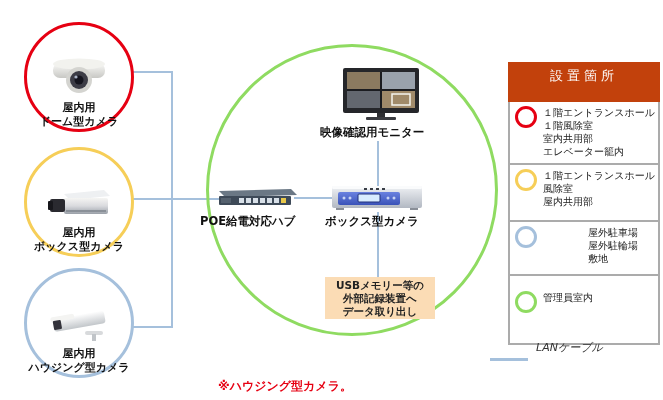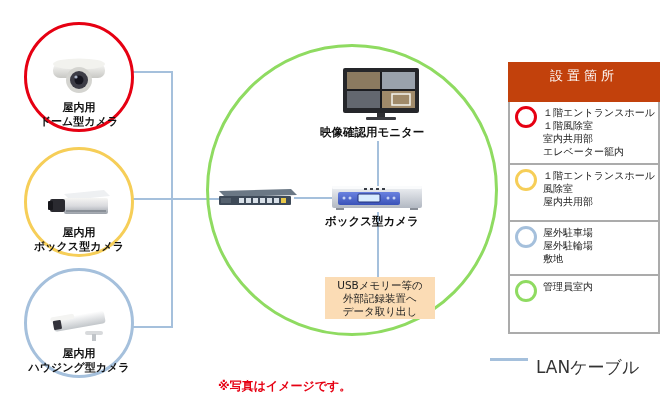--- a/index.html
+++ b/index.html
@@ -28,21 +28,21 @@
     position:absolute;left:206px;top:44px;width:286px;height:286px;
     border:3px solid #8fdb61;border-radius:50%;background:transparent;
   }
   .device-label{
     position:absolute;font-size:11.5px;font-weight:bold;color:#111;
     white-space:nowrap;
   }
   .usb-note{
     position:absolute;left:325px;top:277px;width:110px;height:42px;
     background:#fbdcb5;display:flex;align-items:center;justify-content:center;
-    font-size:10.5px;font-weight:normal;line-height:13px;text-align:center;
+    font-size:10.5px;font-weight:bold;line-height:13px;text-align:center;
     white-space:pre-line;color:#222;
   }
   
   .panel{position:absolute;left:508px;top:62px;width:152px;}
   .panel-header{
     height:40px;background:#c2410c;color:#fff;font-size:13px;
     letter-spacing:4px;text-align:center;line-height:28px;
   }
   .panel-rows{border:2px solid #ababab;border-top:none;background:#fff;}
   .panel-row{
@@ -56,25 +56,25 @@
   }
   .m-red{border:3px solid #e60012;}
   .m-yellow{border:3px solid #f6ce58;}
   .m-blue{border:3px solid #a5c0dc;}
   .m-green{border:3px solid #8fdb61;}
   .row-text{
     font-size:10px;line-height:13px;color:#222;white-space:pre-line;
   }
   .panel-row.r1{min-height:53px;}
   .panel-row.r2{min-height:47px;}
-  .panel-row.r3{min-height:44px;}
-  .panel-row.r4{min-height:48px;}
+  .panel-row.r3{min-height:44px;gap:45px;}
+  .panel-row.r4{min-height:48px;margin-top:11px;}
   
   .lan-line{position:absolute;left:490px;top:358px;width:38px;height:3px;background:#a5c0dc;}
-  .lan-label{position:absolute;left:536px;top:356px;font-size:17px;color:#333;}
+  .lan-label{position:absolute;left:536px;top:340px;font-size:11px;color:#333;font-style:italic;}
   .footnote{
     position:absolute;left:218px;top:378px;font-size:12px;font-weight:bold;
     color:#e60012;white-space:nowrap;
   }
 </style>
 </head>
 <body>
 
 <div class="stage">
 
@@ -167,20 +167,21 @@
     <g fill="#d8e0e8">
       <rect x="28" y="11" width="5" height="5"></rect>
         <rect x="35" y="11" width="5" height="5"></rect>
       <rect x="42" y="11" width="5" height="5"></rect>
         <rect x="49" y="11" width="5" height="5"></rect>
       <rect x="56" y="11" width="5" height="5"></rect>
         <rect x="63" y="11" width="5" height="5"></rect>
     </g>
     <rect x="70" y="11" width="5" height="5" fill="#e8c84a"></rect>
   </svg>
+  <div class="device-label" style="left:200px;top:214px;width:116px;">POE給電対応ハブ</div>
 
   <svg style="position:absolute;left:332px;top:183px;" width="90" height="28" viewBox="0 0 90 28">
     <defs>
       <linearGradient id="recBody" x1="0" y1="0" x2="0" y2="1">
         <stop offset="0" stop-color="#f0f2f5"></stop>
           <stop offset="1" stop-color="#b2b8c2"></stop>
       </linearGradient>
       <linearGradient id="recBlue" x1="0" y1="0" x2="0" y2="1">
         <stop offset="0" stop-color="#6a82e0"></stop>
           <stop offset="1" stop-color="#3a52b8"></stop>
@@ -236,15 +237,15 @@
       <div class="panel-row r4">
         <span class="row-marker m-green"></span>
         <span class="row-text">管理員室内</span>
       </div>
     </div>
   </div>
 
   <div class="lan-line"></div>
   <div class="lan-label">LANケーブル</div>
 
-  <div class="footnote">※写真はイメージです。</div>
+  <div class="footnote">※ハウジング型カメラ。</div>
 
 </div>
 
 </body></html>

